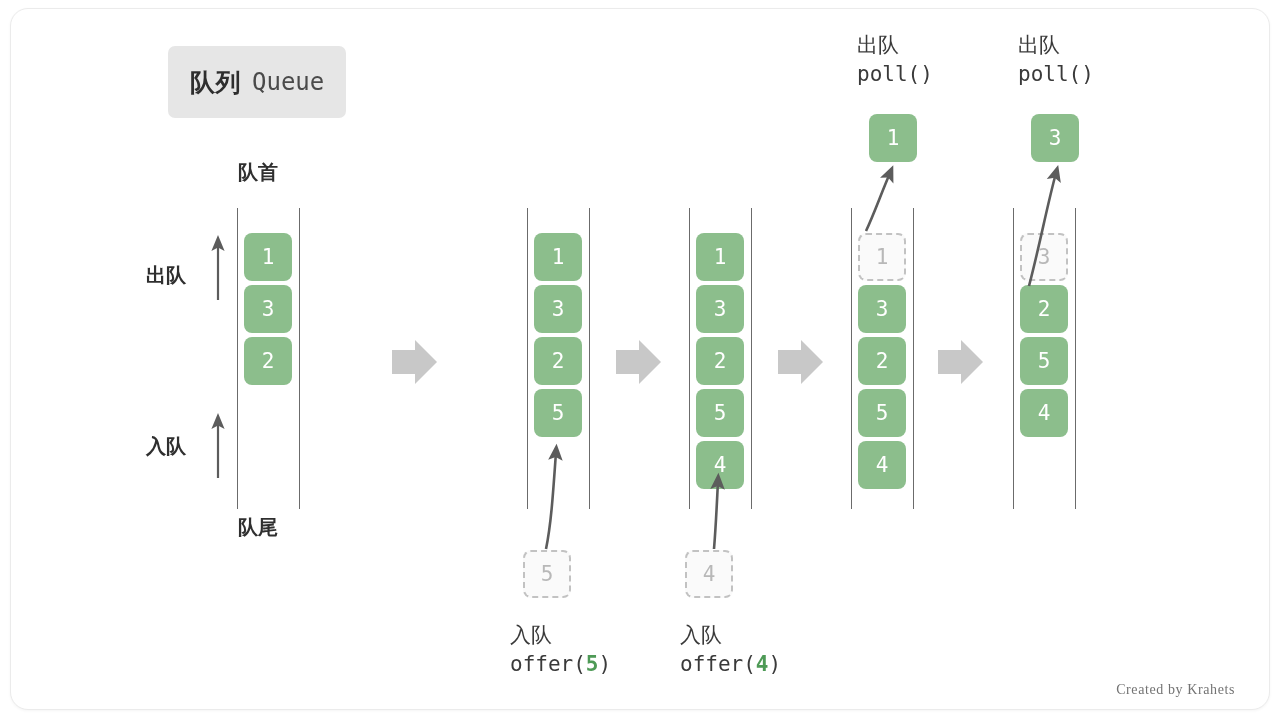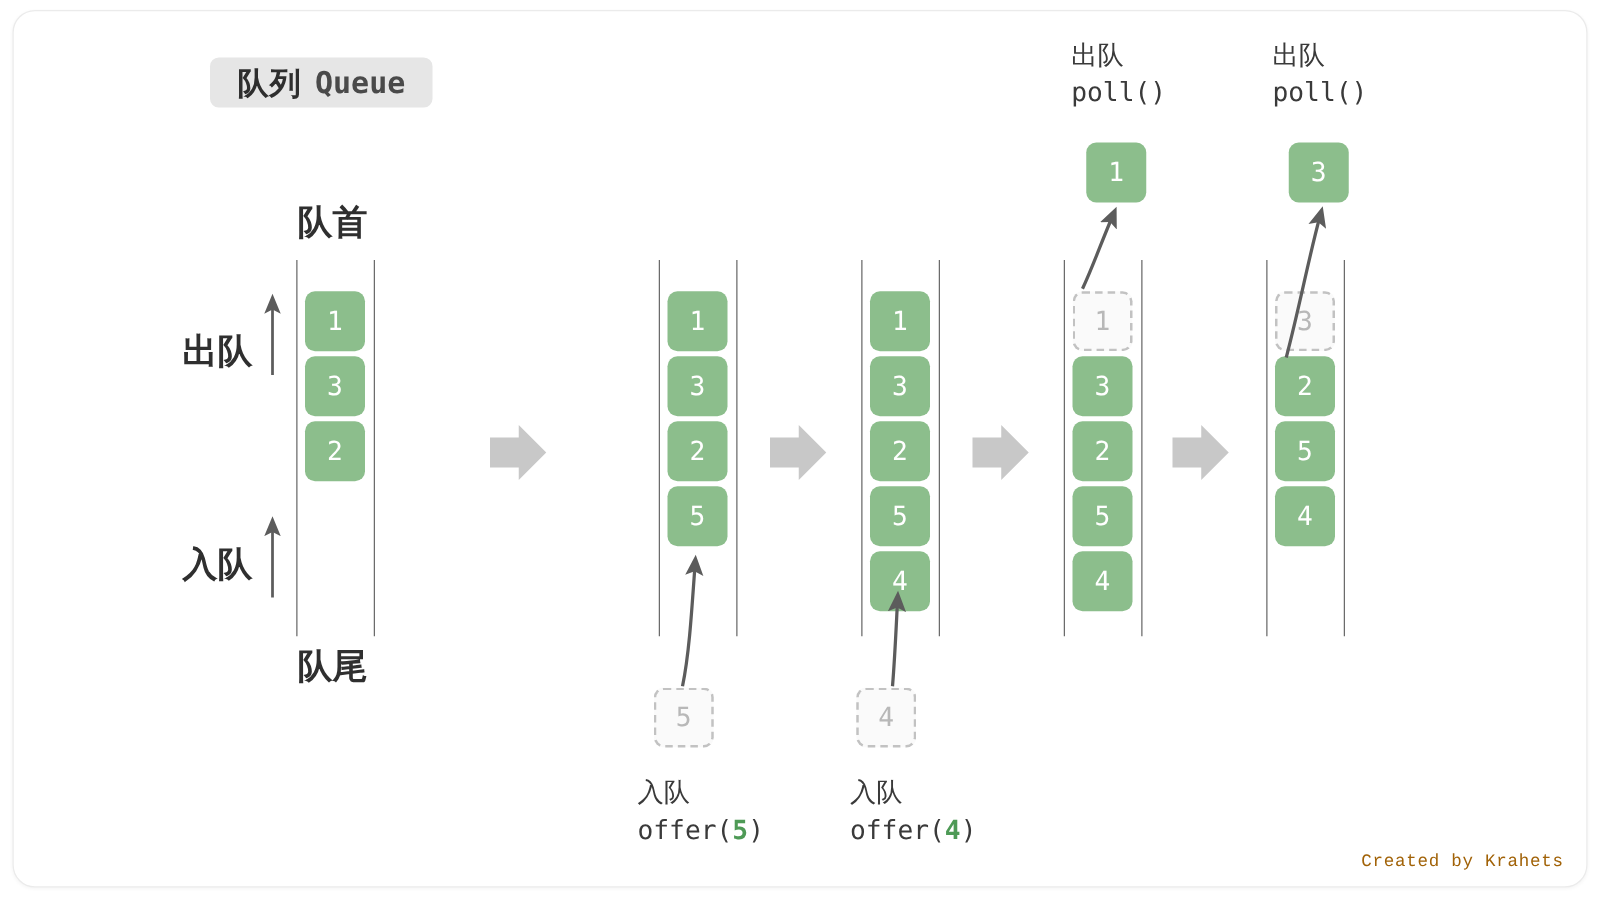--- a/index.html
+++ b/index.html
@@ -33,51 +33,50 @@
     border-radius: 18px;
     box-shadow: 0 1px 3px rgba(0,0,0,0.045);
   }
 
   
   .title-badge {
     position: absolute;
     left: 168px;
     top: 46px;
     height: 40px;
-    padding: 0 22px;
+    padding: 16px 22px;
     background: #e6e6e6;
     border-radius: 7px;
     display: flex;
     align-items: center;
     gap: 11px;
     white-space: nowrap;
   }
   .title-cn {
     font-family: "Liberation Sans", "DejaVu Sans", sans-serif;
     font-size: 25px;
     font-weight: bold;
     color: #2e2e2e;
     letter-spacing: 0.5px;
   }
   .title-en {
     font-family: "DejaVu Sans Mono", "Liberation Mono", monospace;
     font-size: 24px;
     color: #4a4a4a;
-    font-weight: bold;
   }
 
   
   .lbl {
     position: absolute;
     white-space: nowrap;
     color: #333333;
   }
   .lbl-bold-cn {
     font-family: "Liberation Sans", "DejaVu Sans", sans-serif;
-    font-size: 28px;
+    font-size: 20px;
     font-weight: bold;
     color: #2f2f2f;
   }
   .op-block {
     position: absolute;
     white-space: nowrap;
     text-align: left;
     line-height: 1.42;
   }
   .op-cn {
@@ -128,25 +127,25 @@
     left: 0;
     top: 0;
     width: 1280px;
     height: 720px;
     pointer-events: none;
   }
 
   
   .watermark {
     position: absolute;
-    right: 29px;
+    right: 45px;
     bottom: 22px;
-    font-family: Liberation Mono, monospace;
+    font-family: Liberation Serif, serif;
     font-size: 14px;
-    color: #a16207;
+    color: #737373;
     letter-spacing: 0.6px;
     white-space: nowrap;
   }
 </style>
 </head>
 <body>
 
 <div id="canvas">
 
   <div class="card-frame"></div>

